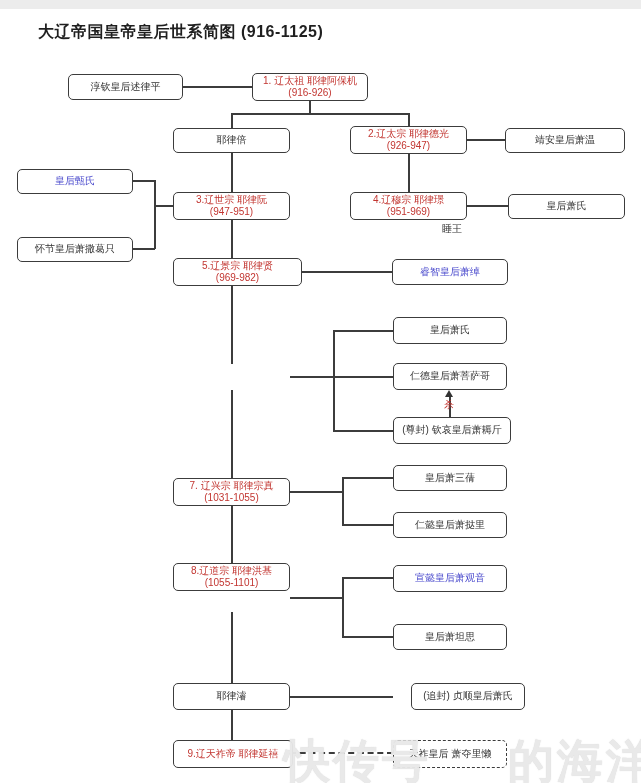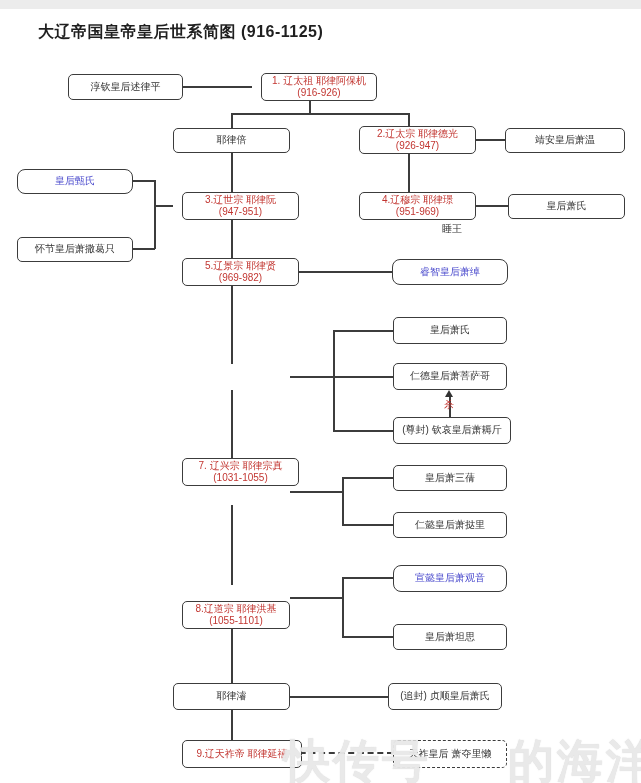--- a/index.html
+++ b/index.html
@@ -3,22 +3,22 @@
 <meta charset="utf-8">
 <style>
   html,body{margin:0;padding:0;}
   body{font-family:"Liberation Sans","DejaVu Sans",sans-serif;}
   #stage{position:relative;width:641px;height:783px;background:#ffffff;overflow:hidden;}
   #topstrip{position:absolute;left:0;top:0;width:641px;height:9px;background:#ececec;}
   #title{position:absolute;left:38px;top:22px;font-size:16px;font-weight:bold;color:#1f1f1f;letter-spacing:.5px;}
   .node{position:absolute;box-sizing:border-box;display:flex;flex-direction:column;align-items:center;justify-content:center;
         background:#fff;border:1.5px solid #3c3c3c;border-radius:5px;font-size:10px;color:#333;line-height:1.25;
         text-align:center;z-index:2;padding:1px 2px;}
-  .node.red{color:#c23530;margin-left:9px;}
-  .node.blue{color:#4848cc;border-radius:8px;}
+  .node.red{color:#c23530;}
+  .node.blue{color:#4848cc;}
   .node.dashed{border-style:dashed;}
   .hl{position:absolute;height:1.5px;background:#3c3c3c;z-index:1;}
   .vl{position:absolute;width:1.5px;background:#3c3c3c;z-index:1;}
   .dl{position:absolute;height:0;border-top:2px dashed #3c3c3c;background:none;z-index:1;}
   .floatlabel{position:absolute;font-size:10px;color:#333;z-index:2;padding-left:44px;}
   #kill-label{position:absolute;font-size:10px;color:#c23530;z-index:3;background:transparent;}
   #kill-arrowhead{position:absolute;width:0;height:0;border-left:4px solid transparent;border-right:4px solid transparent;
         border-bottom:7px solid #333;z-index:2;}
   .watermark{position:absolute;font-size:46px;font-weight:bold;color:rgba(234,234,234,0.92);
         text-shadow:0 0 1px rgba(170,170,170,0.55);letter-spacing:3px;z-index:6;white-space:nowrap;}
@@ -100,64 +100,64 @@
     <span>(951-969)</span>
   </div>
   <span class="floatlabel" style="left:398px;top:222px">睡王</span>
   <div class="node" style="left:508px;top:194px;width:117px;height:25px">
     <span>皇后萧氏</span>
   </div>
   <div class="node" style="left:17px;top:237px;width:116px;height:25px">
     <span>怀节皇后萧撒葛只</span>
   </div>
 
-  <div class="node red" style="left:173px;top:258px;width:117px;height:28px">
+  <div class="node red" style="left:173px;top:258px;width:129px;height:28px">
     <span>5.辽景宗 耶律贤</span>
     <span>(969-982)</span>
   </div>
   <div class="node blue" style="left:392px;top:259px;width:116px;height:26px">
     <span>睿智皇后萧绰</span>
   </div>
 
   <div class="node" style="left:393px;top:317px;width:114px;height:27px">
     <span>皇后萧氏</span>
   </div>
   <div class="node" style="left:393px;top:363px;width:114px;height:27px">
     <span>仁德皇后萧菩萨哥</span>
   </div>
   <div class="node" style="left:393px;top:417px;width:118px;height:27px">
     <span>(尊封) 钦哀皇后萧耨斤</span>
   </div>
 
-  <div class="node red" style="left:173px;top:458px;width:117px;height:28px">
+  <div class="node red" style="left:173px;top:478px;width:117px;height:28px">
     <span>7. 辽兴宗 耶律宗真</span>
     <span>(1031-1055)</span>
   </div>
   <div class="node" style="left:393px;top:465px;width:114px;height:26px">
     <span>皇后萧三蒨</span>
   </div>
   <div class="node" style="left:393px;top:512px;width:114px;height:26px">
     <span>仁懿皇后萧挞里</span>
   </div>
 
-  <div class="node red" style="left:173px;top:601px;width:108px;height:28px">
+  <div class="node red" style="left:173px;top:563px;width:117px;height:28px">
     <span>8.辽道宗 耶律洪基</span>
     <span>(1055-1101)</span>
   </div>
   <div class="node" style="left:393px;top:624px;width:114px;height:26px">
     <span>皇后萧坦思</span>
   </div>
   <div class="node blue" style="left:393px;top:565px;width:114px;height:27px">
     <span>宣懿皇后萧观音</span>
   </div>
 
   <div class="node" style="left:173px;top:683px;width:117px;height:27px">
     <span>耶律濬</span>
   </div>
-  <div class="node" style="left:388px;top:683px;width:114px;height:27px">
+  <div class="node" style="left:411px;top:683px;width:114px;height:27px">
     <span>(追封) 贞顺皇后萧氏</span>
   </div>
 
   <div class="node red" style="left:173px;top:740px;width:120px;height:28px">
     <span>9.辽天祚帝 耶律延禧</span>
   </div>
   <div class="node dashed" style="left:393px;top:740px;width:114px;height:28px">
     <span>天祚皇后 萧夺里懒</span>
   </div>
 

